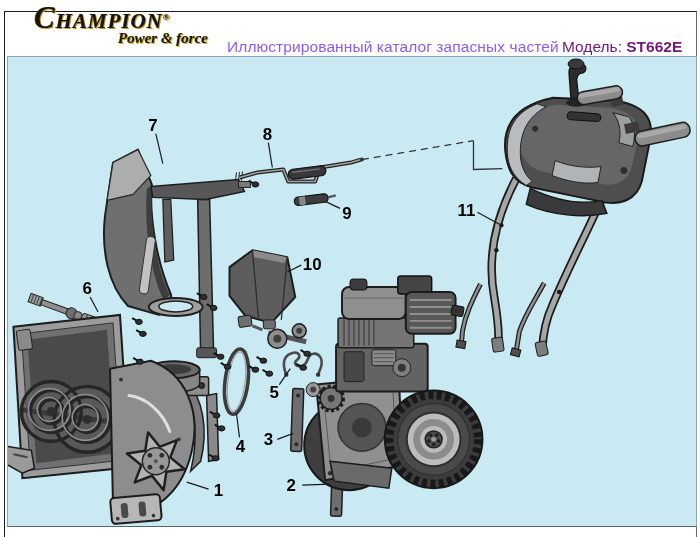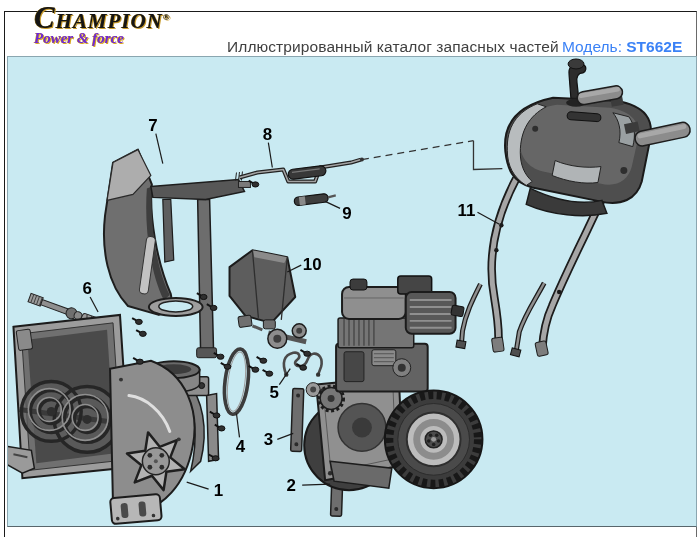--- a/index.html
+++ b/index.html
@@ -8,25 +8,25 @@
   .frame{position:absolute;left:4px;top:11px;width:693px;height:526px;
          border-left:1px solid #1a1a1a;border-top:1px solid #1a1a1a;border-right:1px solid #6a6a6a;
          box-sizing:border-box;z-index:1;}
   .logo{position:absolute;left:34px;top:2px;width:176px;z-index:3;line-height:1;}
   .brand{font-family:"Liberation Serif",serif;font-style:italic;font-weight:bold;
          font-size:21px;color:#151515;letter-spacing:1px;white-space:nowrap;
          text-shadow:1px 1px 0 #c79a2a,-0.5px -0.5px 0 #8a6a14;}
   .brand .bigc{font-size:31px;}
   .brand .reg{font-size:9px;vertical-align:8px;letter-spacing:0;}
   .tagline{font-family:"Liberation Serif",serif;font-style:italic;font-weight:bold;
-           font-size:15px;color:#6d28d9;padding-right:2px;margin-top:-2px;
+           font-size:15px;color:#0f172a;text-align:right;padding-right:2px;margin-top:-2px;
            text-shadow:1px 1px 0 #d8a81f,-0.5px -0.5px 0 #d8a81f;}
-  .title{position:absolute;left:227px;top:38px;font-size:15.5px;color:#404040;z-index:3;
+  .title{position:absolute;left:227px;top:38px;font-size:15.5px;color:#8b5cf6;z-index:3;
          letter-spacing:0.1px;}
-  .model{position:absolute;left:562px;top:38px;font-size:15.5px;color:#3b82f6;z-index:3;white-space:nowrap;}
+  .model{position:absolute;left:562px;top:38px;font-size:15.5px;color:#701a75;z-index:3;white-space:nowrap;}
   .model b{font-weight:bold;}
   .diagram{position:absolute;left:7px;top:56px;width:690px;height:471px;background:#c9eaf2;
            border:1px solid #8aa6b0;border-bottom-color:#58666c;box-sizing:border-box;z-index:2;}
   svg{display:block;}
   .callout{font-family:"Liberation Sans",sans-serif;font-size:17px;font-weight:bold;fill:#000;}
 </style>
 </head>
 <body>
 
 <div class="page">

